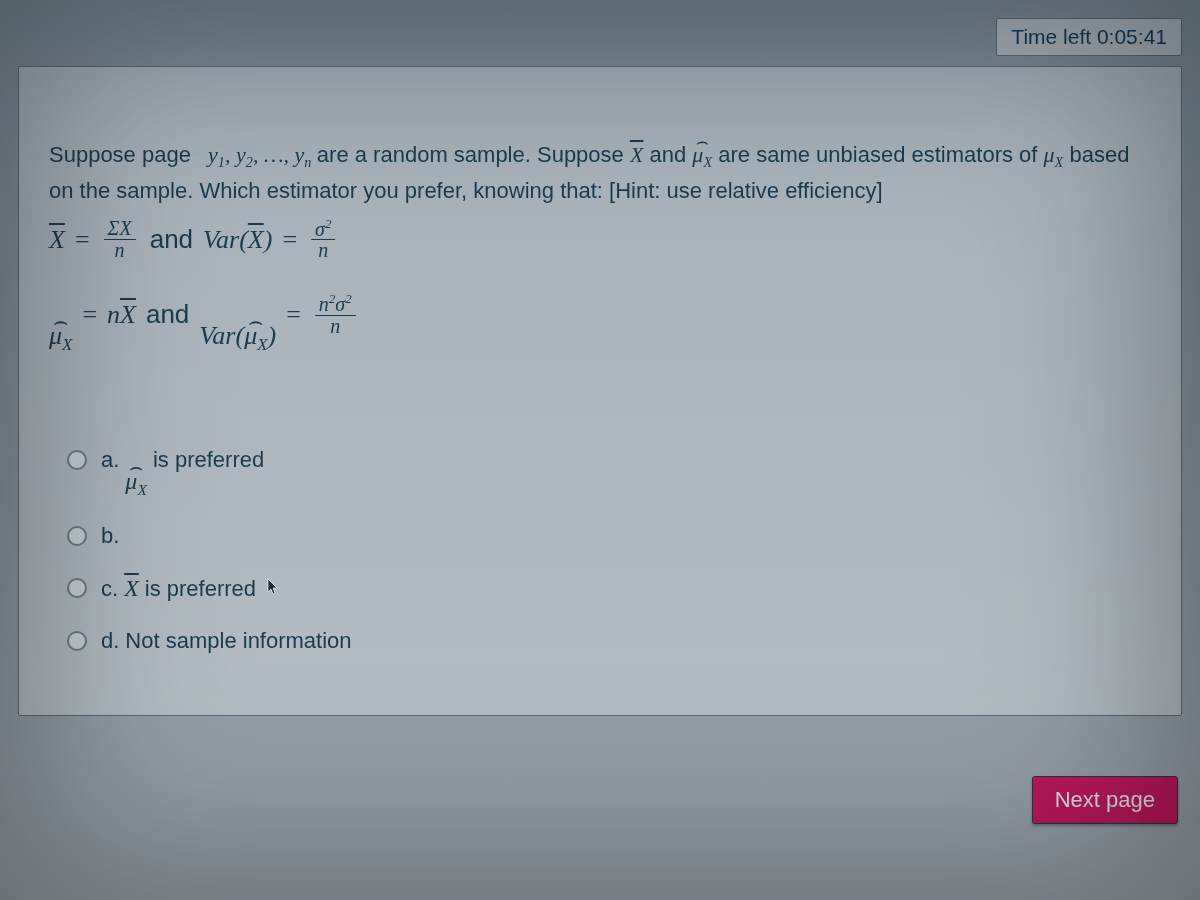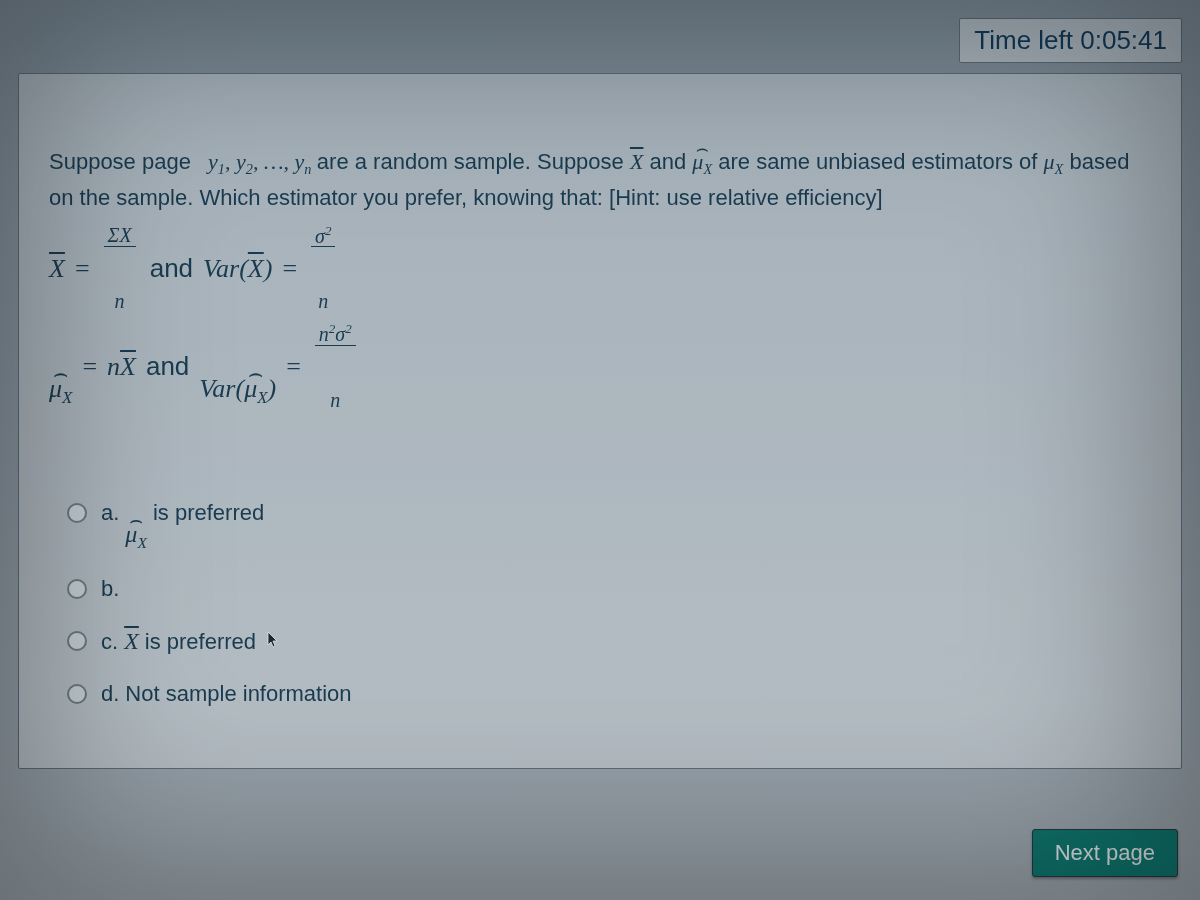--- a/index.html
+++ b/index.html
@@ -17,21 +17,21 @@
   }
   .timer-row {
     display: flex;
     justify-content: flex-end;
     margin-bottom: 10px;
   }
   .timer-box {
     border: 1px solid #5a6b78;
     background: rgba(240,245,248,0.4);
     color: #123a5a;
-    font-size: 26px;
+    font-size: 21px;
     padding: 6px 14px;
     border-radius: 2px;
   }
   .question-box {
     border: 1px solid #5a6b78;
     background: rgba(240,245,248,0.35);
     border-radius: 2px;
     padding: 26px 30px 40px 30px;
     color: #1a3b50;
     font-size: 22px;
@@ -41,21 +41,20 @@
   .math-line { font-family: "Cambria Math", "Times New Roman", serif; font-style: italic; font-size: 26px; margin: 10px 0; display: flex; align-items: center; gap: 10px; }
   .upright { font-style: normal; }
   .frac {
     display: inline-flex;
     flex-direction: column;
     align-items: center;
     vertical-align: middle;
     font-size: 20px;
     line-height: 1.05;
     margin: 0 4px;
-    gap: 44px;
   }
   .frac .num { border-bottom: 1.5px solid #1a3b50; padding: 0 4px; }
   .frac .den { padding: 0 4px; }
   .overline { text-decoration: overline; }
   .hat {
     position: relative;
     display: inline-block;
     margin-top: 45px;
   }
   .hat::before {
@@ -98,21 +97,21 @@
     margin-left: 4px;
   }
   .cursor-icon svg { width: 14px; height: 18px; }
   .bottom-bar {
     display: flex;
     justify-content: flex-end;
     margin-top: 60px;
     padding-right: 4px;
   }
   .next-btn {
-    background: #0f766e;
+    background: #be185d;
     color: #dfe6eb;
     border: 1px solid #2a3640;
     font-size: 22px;
     padding: 10px 22px;
     border-radius: 3px;
     cursor: pointer;
     box-shadow: 0 2px 3px rgba(0,0,0,0.3);
   }
   .vignette {
     pointer-events: none;

